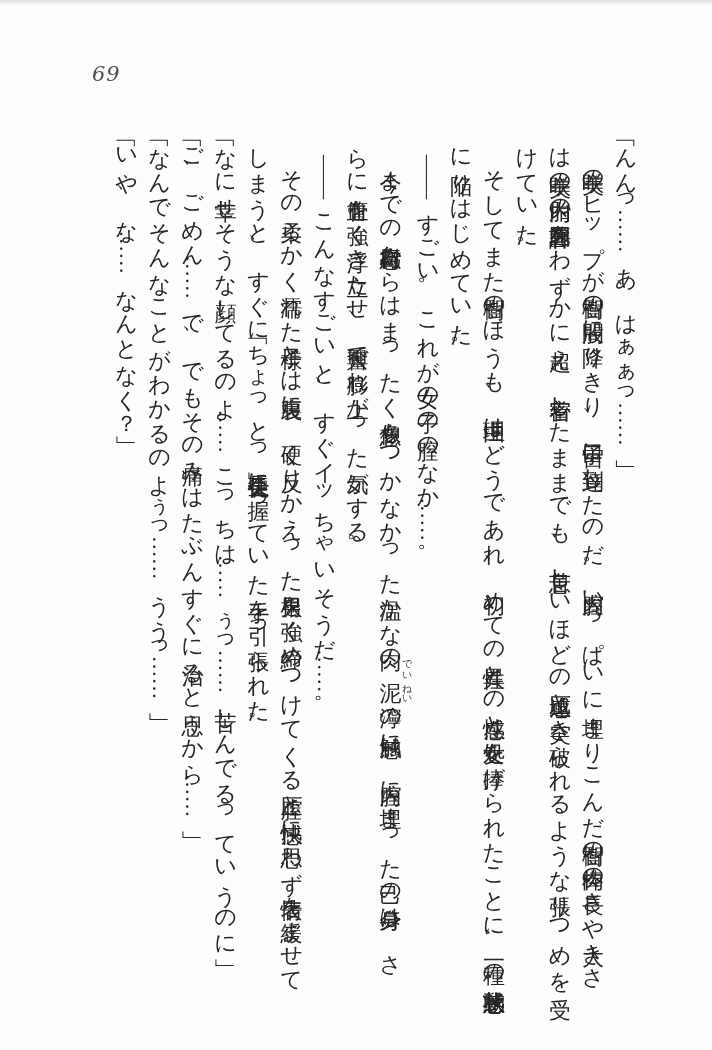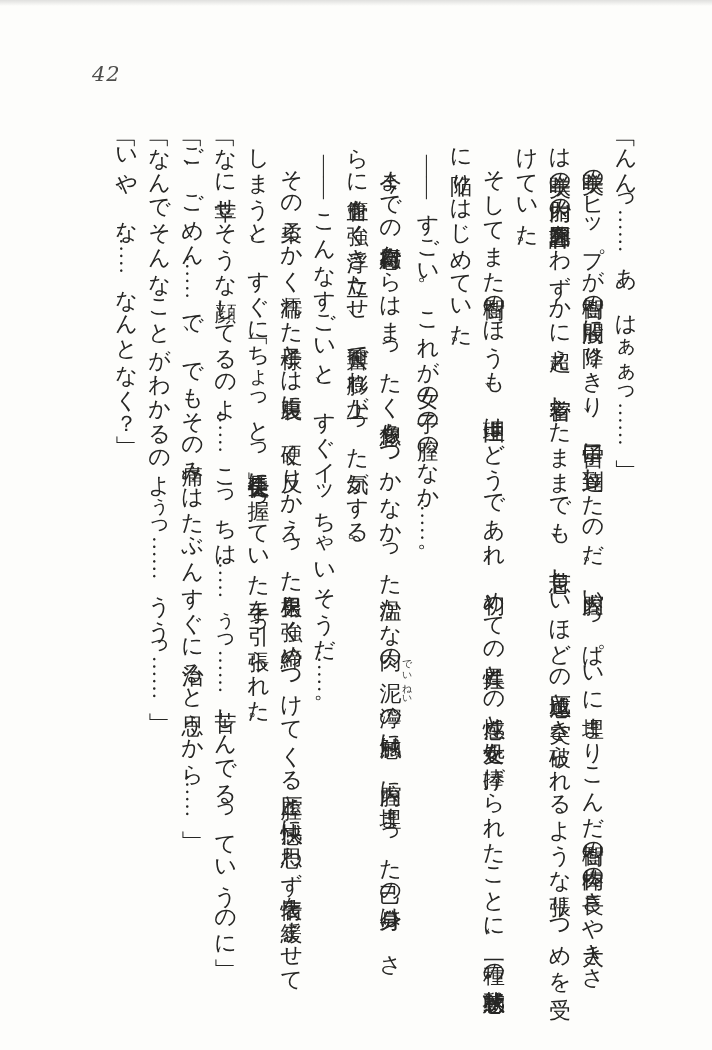--- a/index.html
+++ b/index.html
@@ -57,21 +57,21 @@
   ruby > rt {
     font-size: 10px;
     color: #3a3a38;
     letter-spacing: 0;
   }
 </style>
 </head>
 <body>
 
 <div class="page">
-  <div class="page-number">42</div>
+  <div class="page-number">69</div>
   <div class="text-block">
       <p class="para">「んんっ……あ、はぁぁっ……」</p>
       <p class="para indent">美咲のヒップが智樹の股間に降りきり、子宮口に到達したのだ。膣内いっぱいに埋まりこんだ智樹の肉棒の長さや大きさは美咲の胎内の許容範囲をわずかに超え、密着したままでも、息苦しいほどの圧迫感と突き破られるような張りつめを受けていた。</p>
       <p class="para indent">そしてまた智樹のほうも、理由はどうであれ、初めての異性との性感と処女を捧げられたことに、一種の感動状態に陥りはじめていた。</p>
       <p class="para indent">——すごい。これが女の子の膣のなか……。</p>
       <p class="para indent">今までの自慰行為からはまったく想像もつかなかった温かな肉の<ruby>泥濘<rt>でいねい</rt></ruby>の感触に、膣内に埋まった己の分身は、さらに血管を強く浮き立たせ、興奮で膨れ上がった気がする。</p>
       <p class="para indent">——こんなすごいと、すぐイッちゃいそうだ……。</p>
       <p class="para indent">その柔らかく濡れた様子とは裏腹に、硬く反りかえった男根を強く締めつけてくる膣圧と快感に思わず表情を緩ませてしまうと、すぐに「ちょっとっ」生徒会長に握っていた手を引っ張られた。</p>
       <p class="para">「なに幸せそうな顔してるのよ……こっちは……ぅっ……苦しんでるっていうのに」</p>
       <p class="para">「ご、ごめん……で、でもその痛みはたぶんすぐに治ると思うから……」</p>

